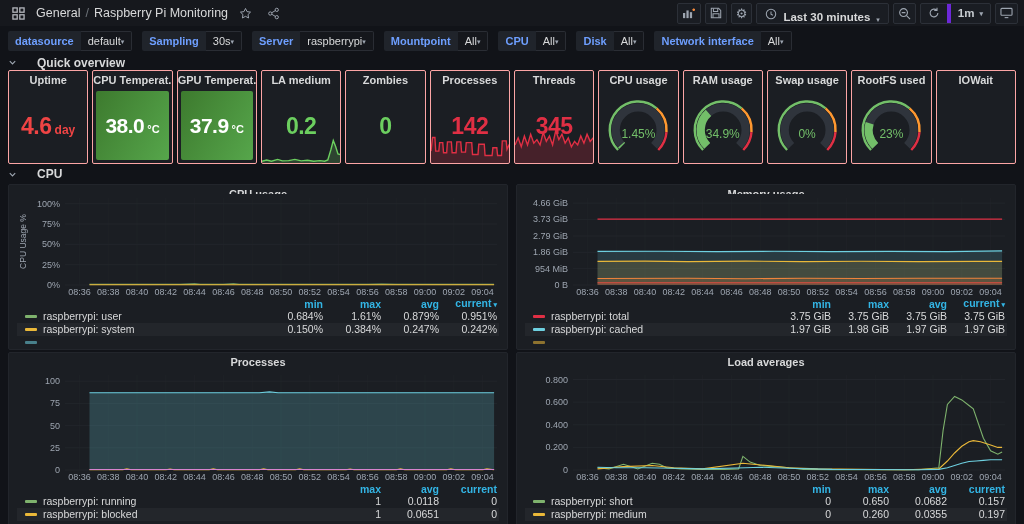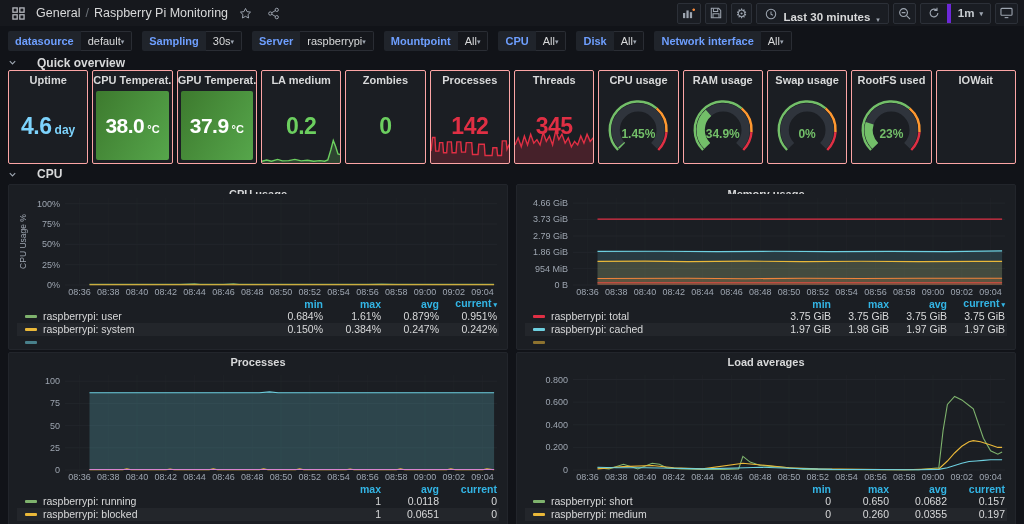--- a/index.html
+++ b/index.html
@@ -51,21 +51,21 @@
   .stat-panel{background:#1b1e23;border:1px solid #fca5a5;border-radius:2px}
   .stat-body{position:relative;flex:1;display:flex;align-items:center;justify-content:center;overflow:hidden}
   .stat-value{position:relative;z-index:2;display:flex;align-items:baseline;justify-content:center;white-space:nowrap}
   .stat-value .big{font-size:23px;font-weight:700;letter-spacing:-.5px}
   .stat-value .unit{font-size:12px;font-weight:700;margin-left:3px}
   .stat-bg{margin:2px 3px 3px;border-radius:2px}
   .stat-bg .big{font-size:21px;color:#fff}
   .stat-bg .unit{font-size:11px;color:#fff}
   .spark{position:absolute;left:0;right:0;bottom:0;width:100%;z-index:1;display:block}
   .gauge-wrap{position:relative;display:flex;align-items:center;justify-content:center;width:100%;height:100%}
-  .gauge-value{position:absolute;left:0;right:0;top:38px;text-align:center;font-size:12px;font-weight:700}
+  .gauge-value{position:absolute;left:0;right:0;top:38px;text-align:center;font-size:12px;font-weight:400}
 
   
   .graph-grid{display:grid;grid-template-columns:1fr 1fr;gap:8px;margin-top:2px}
   .graph-panel{height:166px;padding:0 8px;overflow:hidden;display:flex;flex-direction:column}
   .graph-panel.tall{height:205px}
   .plot-wrap{flex:none;line-height:0}
   .tick{font-size:9px;fill:#9da5b0;font-family:"Liberation Sans",sans-serif}
   .ylab{font-size:8.5px;fill:#9da5b0}
 
   .legend{display:flex;flex-direction:column;font-size:10.5px}
@@ -241,21 +241,21 @@
       <svg width="9" height="9" viewBox="0 0 10 10">
           <path d="M2 3.5L5 6.5L8 3.5" stroke="#9da5b0" fill="none" stroke-width="1.3"></path>
         </svg>
       <span>Quick overview</span>
     </div>
 
     <div class="stats-row">
         <section class="stat-panel">
           <div class="panel-title">Uptime</div>
           <div class="stat-body">
-            <div class="stat-value" style="color: #7dd3fc;">
+            <div class="stat-value" style="color: #ef4444;">
               <span class="big">4.6</span>
               <span class="unit">day</span>
             </div>
           </div>
         </section>
         <section class="stat-panel">
           <div class="panel-title">CPU Temperat...</div>
           <div class="stat-body stat-bg" style="background: linear-gradient(120deg, rgb(61, 122, 46), rgb(86, 166, 75));">
             <div class="stat-value">
               <span class="big">38.0</span>

